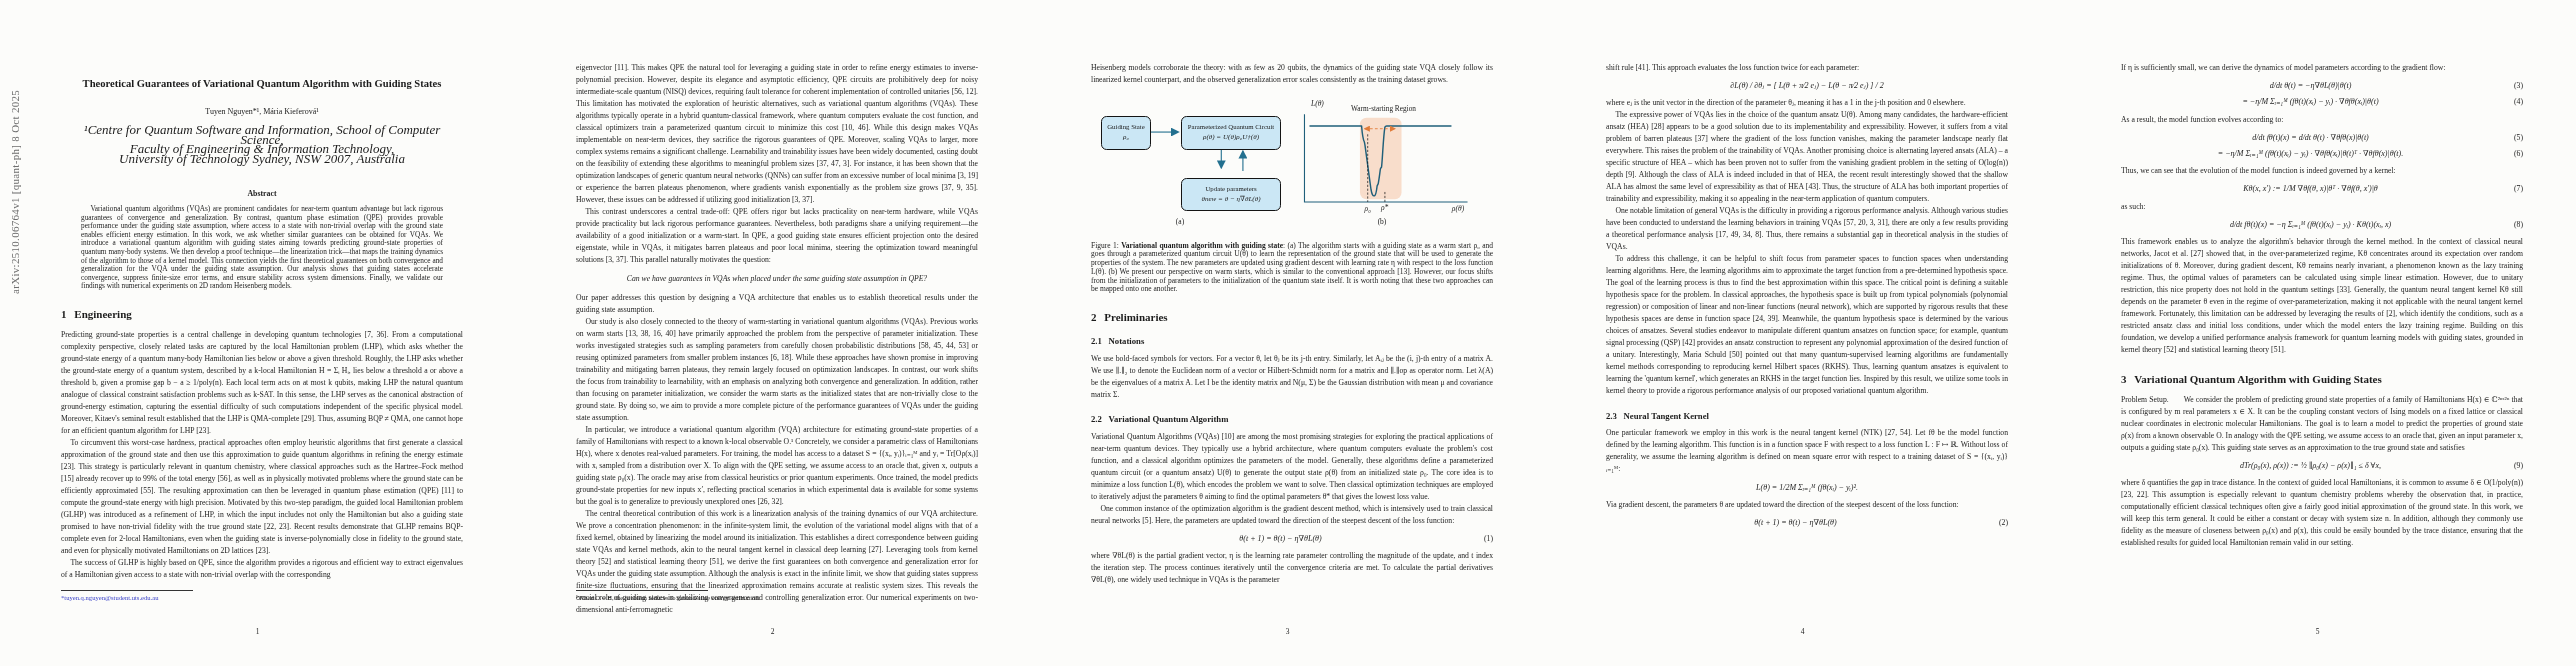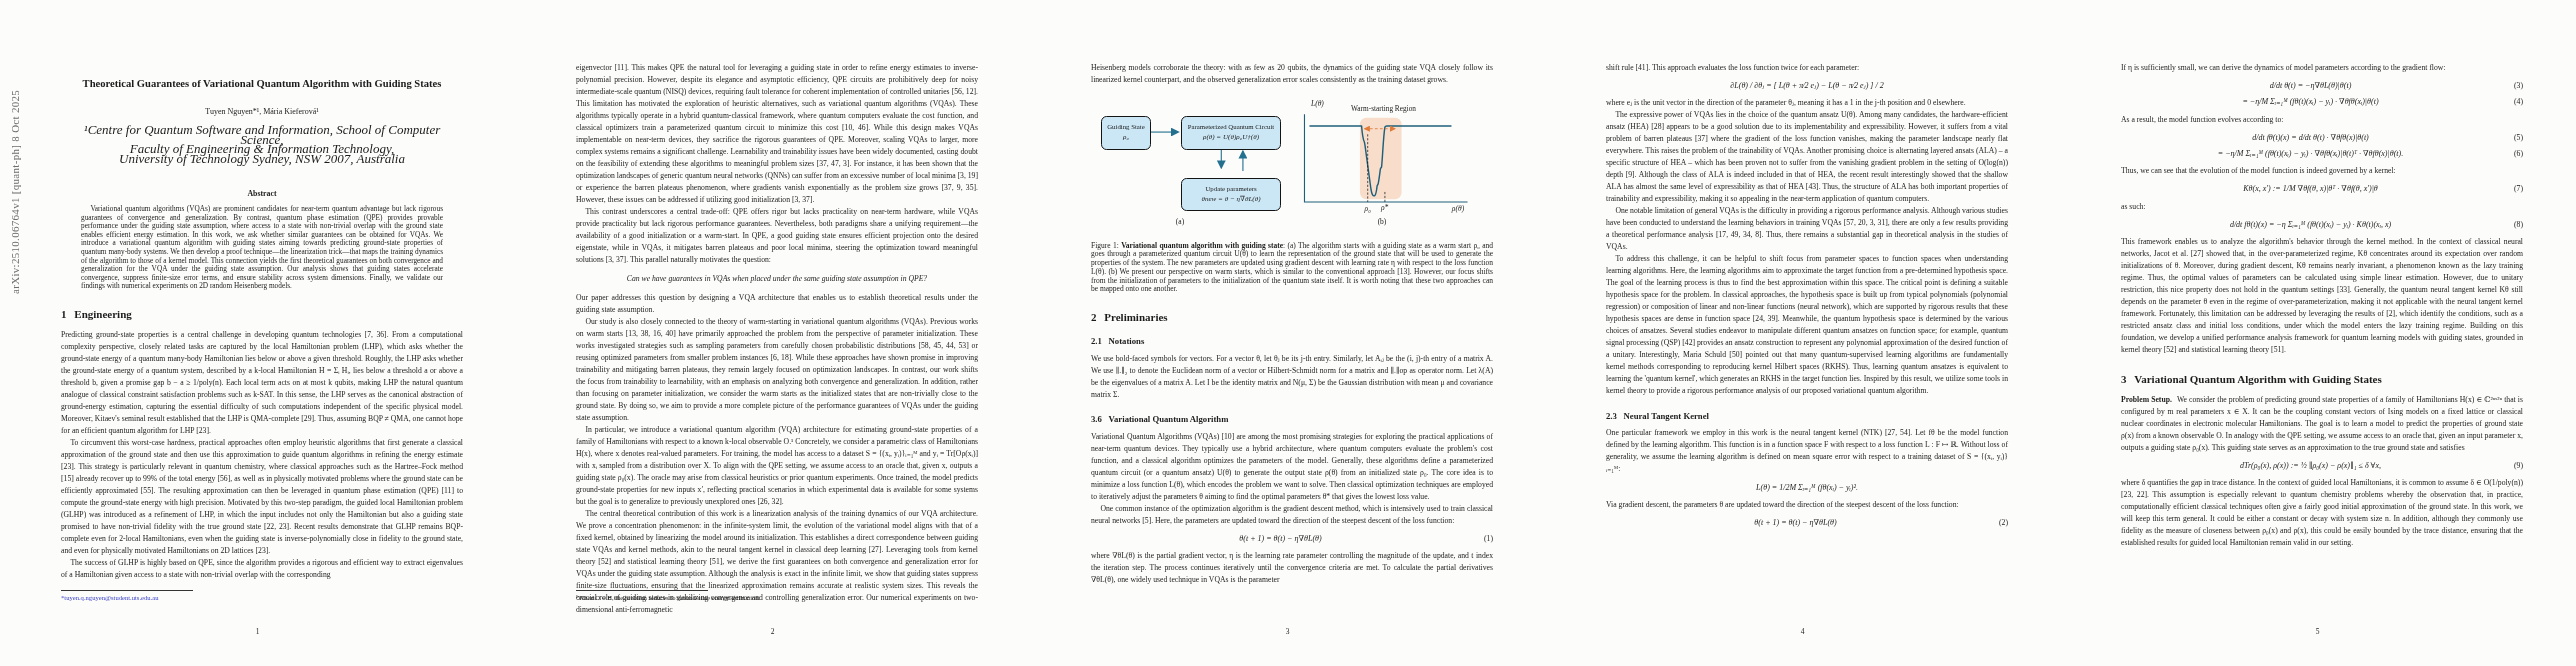--- a/index.html
+++ b/index.html
@@ -13,21 +13,21 @@
   .authors{font-size:8px;text-align:center;margin:16.7px 0 0;}
   .affil{font-size:13px;font-style:italic;text-align:center;line-height:9.7px;margin:9px 0 0;}
   .abshead{font-size:7.8px;font-weight:bold;text-align:center;margin:25.6px 0 6.7px;}
   .abstract{font-size:7.3px;line-height:8.6px;text-align:justify;text-indent:9.4px;margin:0 20px;}
   .sec{font-size:11px;font-weight:bold;margin:16.7px 0 9px;}
   .sec .num{margin-right:7.8px;}
   .subsec{font-size:8.7px;font-weight:bold;margin:13.3px 0 6.7px;}
   .subsec .num{margin-right:6.7px;}
   .p{font-size:7.7px;line-height:12px;text-align:justify;margin:0;text-indent:9.4px;}
   .p.ni{text-indent:0;}
-  .lead{font-weight:bold;margin-right:5px;}
+  .lead{font-weight:normal;margin-right:15px;}
   .question{font-size:7.7px;font-style:italic;text-align:center;margin:8.3px 3.3px;line-height:9.4px;}
   .eqrow{display:flex;align-items:center;margin:7.2px 0;}
   .eq{flex:1;text-align:center;font-style:italic;font-size:8px;}
   .eqno{width:23px;text-align:right;font-style:normal;font-size:7.7px;}
   .caption{font-size:7.5px;line-height:8.8px;text-align:justify;margin:9px 0 0;}
   .pageno{position:absolute;bottom:31px;left:0;right:0;text-align:center;font-size:7.5px;}
   .footnote{position:absolute;top:590px;left:61px;width:402px;font-size:6.6px;line-height:7.8px;}
   .fnrule{width:132px;border-top:0.6px solid #333;margin-bottom:3.3px;}
   .fnlink{color:#3b43c8;}
   .arxiv{position:absolute;left:9px;top:111px;height:183px;writing-mode:vertical-rl;
@@ -149,21 +149,21 @@
       </p>
 
       <h2 class="sec">
         <span class="num">2</span><span>Preliminaries</span>
       </h2>
       <h3 class="subsec">
         <span class="num">2.1</span><span>Notations</span>
       </h3>
       <p class="p ni">We use bold-faced symbols for vectors. For a vector θ, let θⱼ be its j-th entry. Similarly, let Aᵢⱼ be the (i, j)-th entry of a matrix A. We use ∥.∥₂ to denote the Euclidean norm of a vector or Hilbert-Schmidt norm for a matrix and ∥.∥op as operator norm. Let λ(A) be the eigenvalues of a matrix A. Let I be the identity matrix and N(μ, Σ) be the Gaussian distribution with mean μ and covariance matrix Σ.</p>
       <h3 class="subsec">
-        <span class="num">3.6</span><span>Variational Quantum Algorithm</span>
+        <span class="num">2.2</span><span>Variational Quantum Algorithm</span>
       </h3>
       <p class="p ni">Variational Quantum Algorithms (VQAs) [10] are among the most promising strategies for exploring the practical applications of near-term quantum devices. They typically use a hybrid architecture, where quantum computers evaluate the problem's cost function, and a classical algorithm optimizes the parameters of the model. Generally, these algorithms define a parameterized quantum circuit (or a quantum ansatz) U(θ) to generate the output state ρ(θ) from an initialized state ρ₀. The core idea is to minimize a loss function L(θ), which encodes the problem we want to solve. Then classical optimization techniques are employed to iteratively adjust the parameters θ aiming to find the optimal parameters θ* that gives the lowest loss value.</p>
       <p class="p">One common instance of the optimization algorithm is the gradient descent method, which is intensively used to train classical neural networks [5]. Here, the parameters are updated toward the direction of the steepest descent of the loss function:</p>
       <div class="eqrow">
         <span class="eq">θ(t + 1) = θ(t) − η∇θL(θ)</span>
         <span class="eqno">(1)</span>
       </div>
       <p class="p ni">where ∇θL(θ) is the partial gradient vector, η is the learning rate parameter controlling the magnitude of the update, and t index the iteration step. The process continues iteratively until the convergence criteria are met. To calculate the partial derivatives ∇θL(θ), one widely used technique in VQAs is the parameter</p>
     </div>
     <div class="pageno">3</div>

